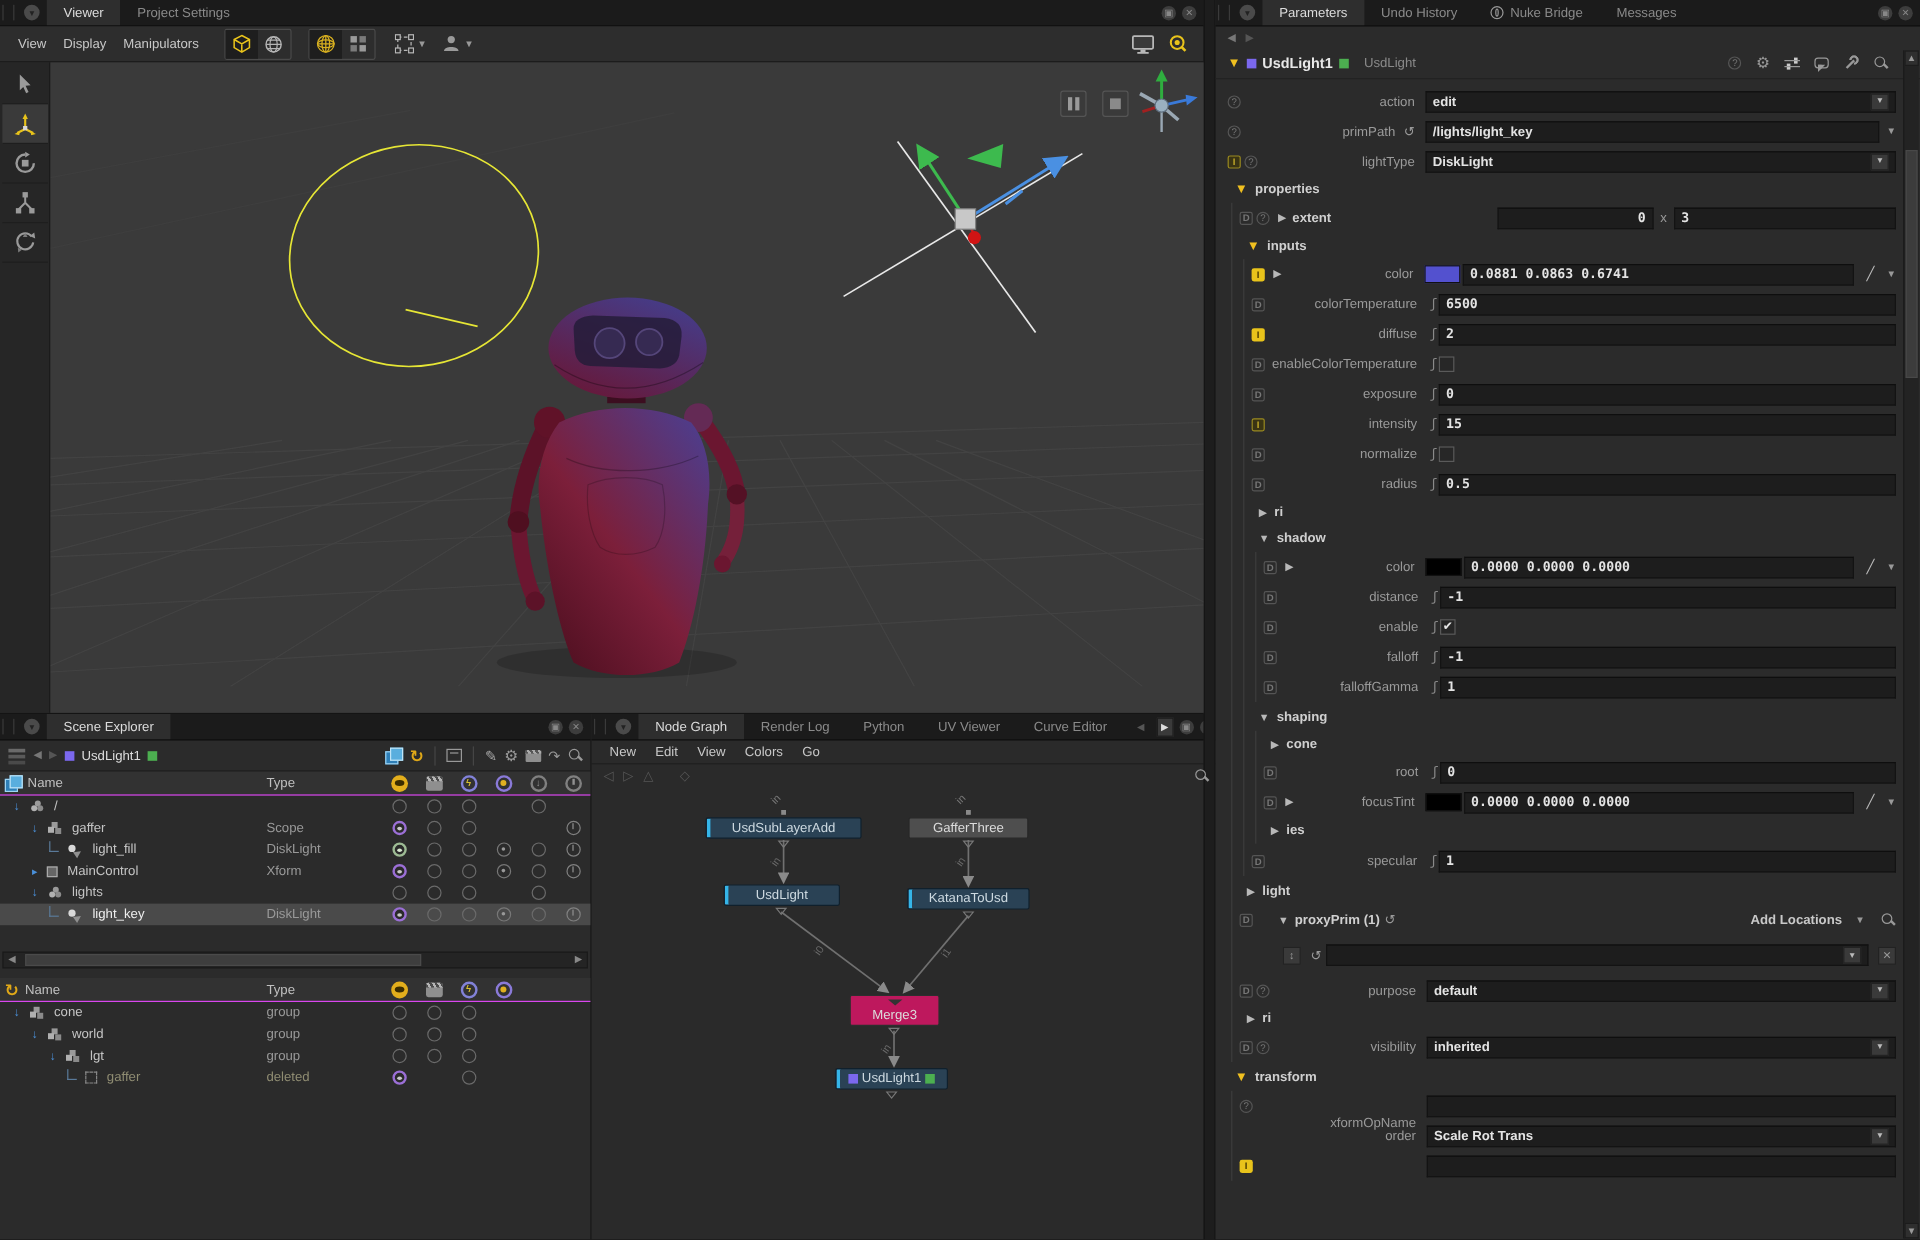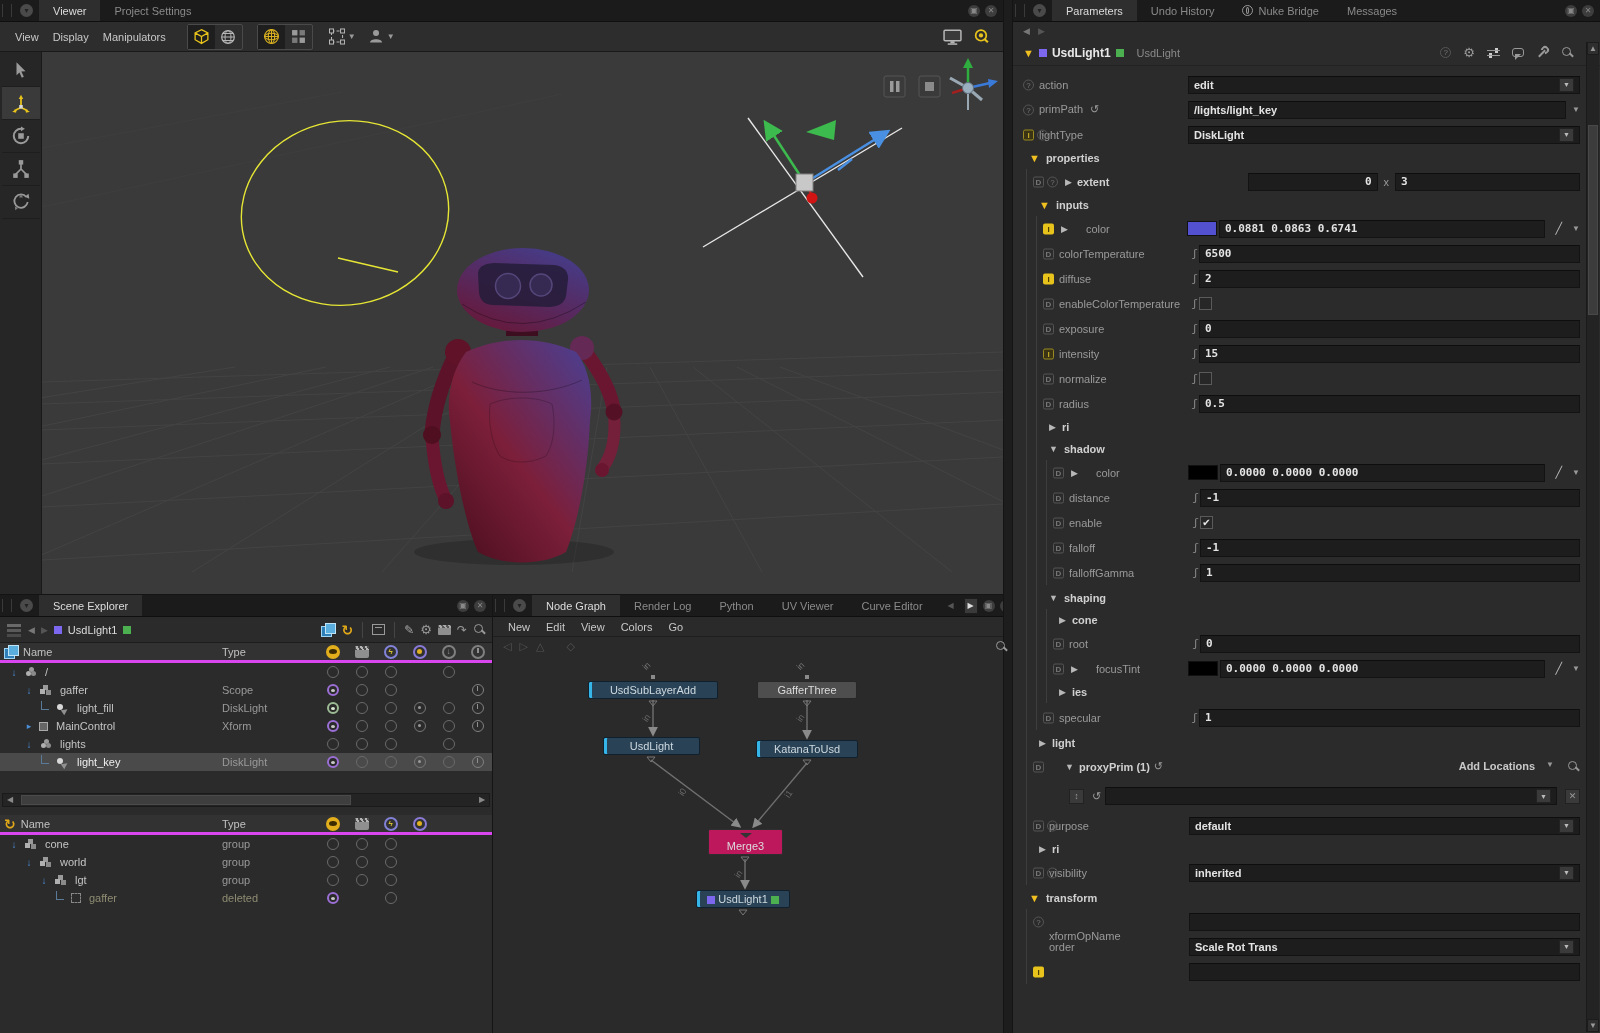--- a/index.html
+++ b/index.html
@@ -63,21 +63,21 @@
   .crate{width:13px;height:11px;border:1px solid #999;position:relative}
   .crate::before{content:"";position:absolute;left:2px;right:2px;top:2px;height:1px;background:#999}
   .pencil{color:#aaa;font-size:12px}
   .gear{color:#999;font-size:13px;line-height:13px}
   .clap{width:13px;height:10px;background:#8f8f8f;border-radius:1px;position:relative}
   .clap::before{content:"";position:absolute;left:0;right:0;top:0;height:3px;background:repeating-linear-gradient(60deg,#555 0 2px,#aaa 2px 4px)}
   .curveflag{color:#999;font-size:12px}
   .ic-search{position:relative;width:13px;height:13px;display:inline-block}
   .ic-search::before{content:"";position:absolute;left:1px;top:1px;width:7px;height:7px;border:1.5px solid #999;border-radius:50%}
   .ic-search::after{content:"";position:absolute;left:8px;top:8px;width:5px;height:1.5px;background:#999;transform:rotate(45deg)}
-  .thead{height:20px;display:flex;align-items:center;background:#323232;border-bottom:3px solid #d946ef;color:#c0c0c0;padding-left:4px}
+  .thead{height:20px;display:flex;align-items:center;background:#323232;border-bottom:1px solid #d946ef;color:#c0c0c0;padding-left:4px}
   .col-name{flex:0 0 218px;display:flex;align-items:center;gap:5px}
   .col-type{flex:0 0 96px}
   .ccell{flex:0 0 29px;display:flex;justify-content:center}
   .trow{height:18px;display:flex;align-items:center;padding-left:4px;color:#c4c4c4}
   .trow.sel{background:#4a4a4a;color:#eee}
   .trow .col-type{color:#999}
   .trow.deleted .nm,.trow.deleted .col-type{color:#8f8c72}
   .nm{margin-left:3px}
   .arrd{color:#4a90d9;font-size:10px;width:10px;text-align:center}
   .arrr{color:#4a90d9;font-size:9px;width:10px;text-align:center}
@@ -146,32 +146,32 @@
   #p-rows{flex:1;overflow:hidden;padding:6px 20px 0 8px}
   .sech{height:22px;display:flex;align-items:center;gap:6px;font-weight:bold;color:#d0d0d0;position:relative}
   .secbody{border-left:1px solid #3e3e3e;margin-left:5px;padding-left:4px;margin-bottom:2px}
   .prow{height:25px;display:flex;align-items:center;position:relative}
   .gut{position:absolute;left:2px;top:50%;transform:translateY(-50%);display:flex;gap:3px;align-items:center}
   .bdg{width:11px;height:11px;border-radius:2px;font-size:8px;font-weight:bold;display:flex;align-items:center;justify-content:center}
   .bI{background:#e8c31b;color:#4a3a00}
   .bIdim{background:#3a3414;border:1px solid #9a8a20;color:#c0a828}
   .bD{border:1px solid #555;color:#777}
   .qic{width:11px;height:11px;border:1px solid #555;border-radius:50%;color:#777;font-size:8px;line-height:10px;text-align:center}
-  .plabel{text-align:left;color:#9a9a9a;padding-left:18px;white-space:nowrap;overflow:hidden}
+  .plabel{text-align:right;color:#9a9a9a;padding-left:18px;white-space:nowrap;overflow:hidden}
   .licon{color:#999;font-size:11px;margin-left:4px}
   .fieldwrap{flex:1;display:flex;align-items:center;margin-left:9px;min-width:0}
   .sld{color:#8a8a8a;font-size:11px;width:9px;flex:0 0 9px;text-align:center;font-family:"DejaVu Sans Mono",monospace}
   .ibox{flex:1;height:18px;background:#1d1d1d;border:1px solid #131313;border-top-color:#0e0e0e;display:flex;align-items:center;padding:0 5px;color:#e4e4e4;font-weight:bold;min-width:0}
   .dda{width:15px;height:14px;background:#3a3a3a;border:1px solid #222;color:#bbb;font-size:7px;display:flex;align-items:center;justify-content:center;margin-left:auto;flex:0 0 15px}
   .outer-dd{color:#999;font-size:8px;margin-left:6px}
   .swatch{width:30px;height:15px;border:1px solid #111;flex:0 0 30px}
   .slash{color:#bbb;margin:0 4px 0 10px}
   .cbox{width:13px;height:13px;background:#272727;border:1px solid #5a5a5a;color:#e8e8e8;font-size:10px;line-height:12px;text-align:center}
   .xbox{width:15px;height:15px;background:#3a3a3a;border:1px solid #222;color:#999;font-size:9px;line-height:13px;text-align:center;margin-left:4px}
-  .addloc{margin-left:auto;display:flex;align-items:flex-start;gap:5px;color:#c8c8c8;font-weight:bold}
+  .addloc{margin-left:auto;display:flex;align-items:center;gap:5px;color:#c8c8c8;font-weight:bold}
   
   #p-scroll{position:absolute;right:1px;top:42px;bottom:1px;width:13px;background:#232323;border-left:1px solid #1a1a1a;display:flex;flex-direction:column}
   #p-scroll .ar{height:13px;color:#999;font-size:8px;text-align:center;line-height:12px;background:#2f2f2f;border:1px solid #1c1c1c}
   #p-scroll .track{flex:1;position:relative}
   #p-scroll .thumb{position:absolute;left:1px;right:1px;top:70px;height:190px;background:#3c3c3c;border:1px solid #484848}
   
   .ic-gearp{color:#999;font-size:13px}
   .ic-mixer{width:13px;height:12px;background:
     linear-gradient(#999,#999) 0 3px/13px 1px no-repeat,
     linear-gradient(#999,#999) 0 8px/13px 1px no-repeat,

